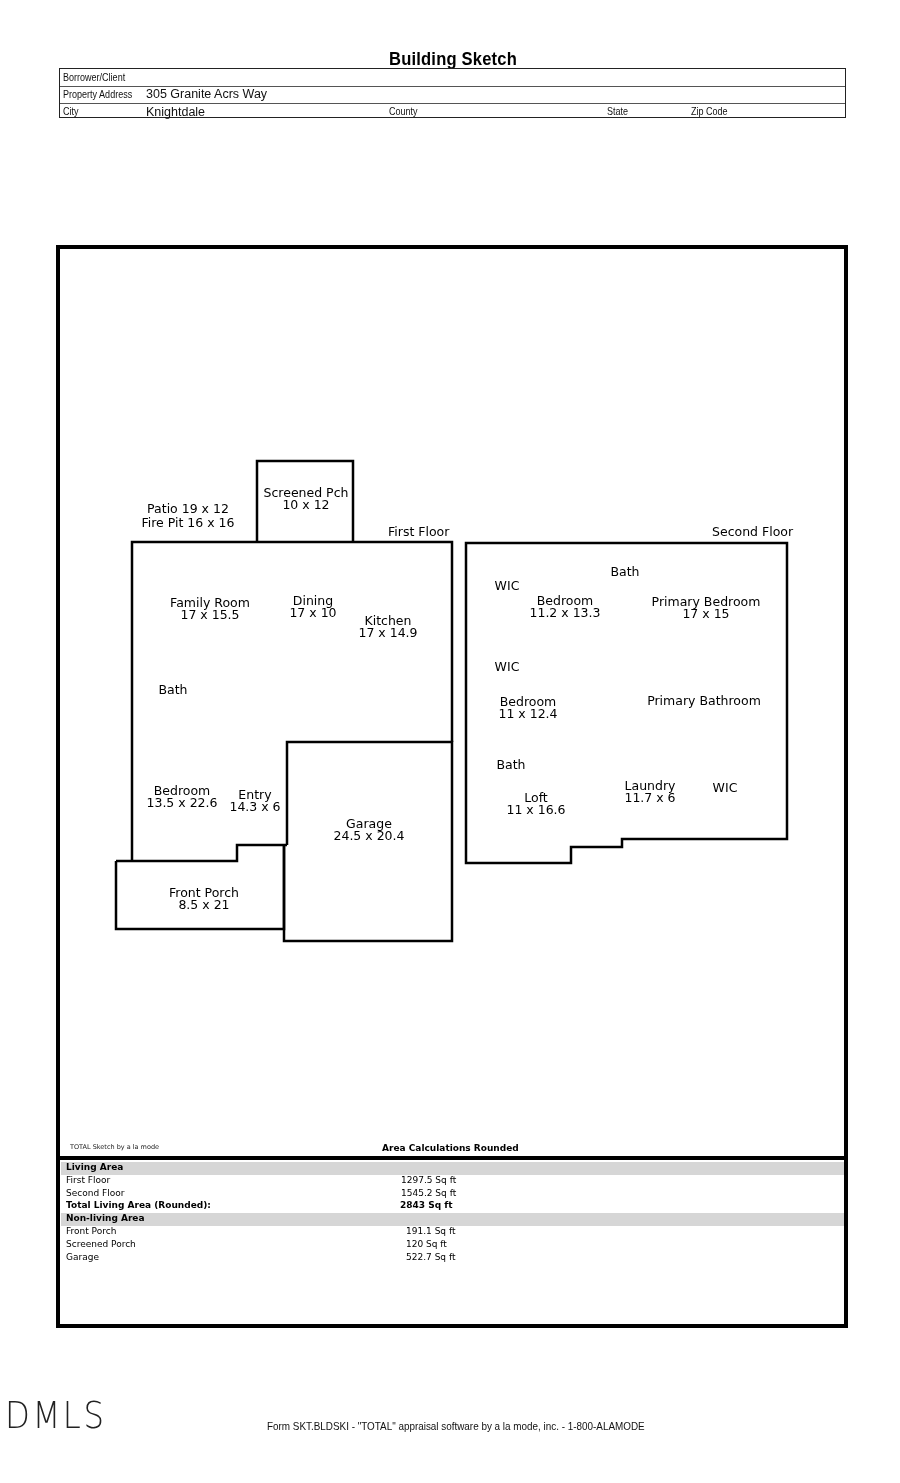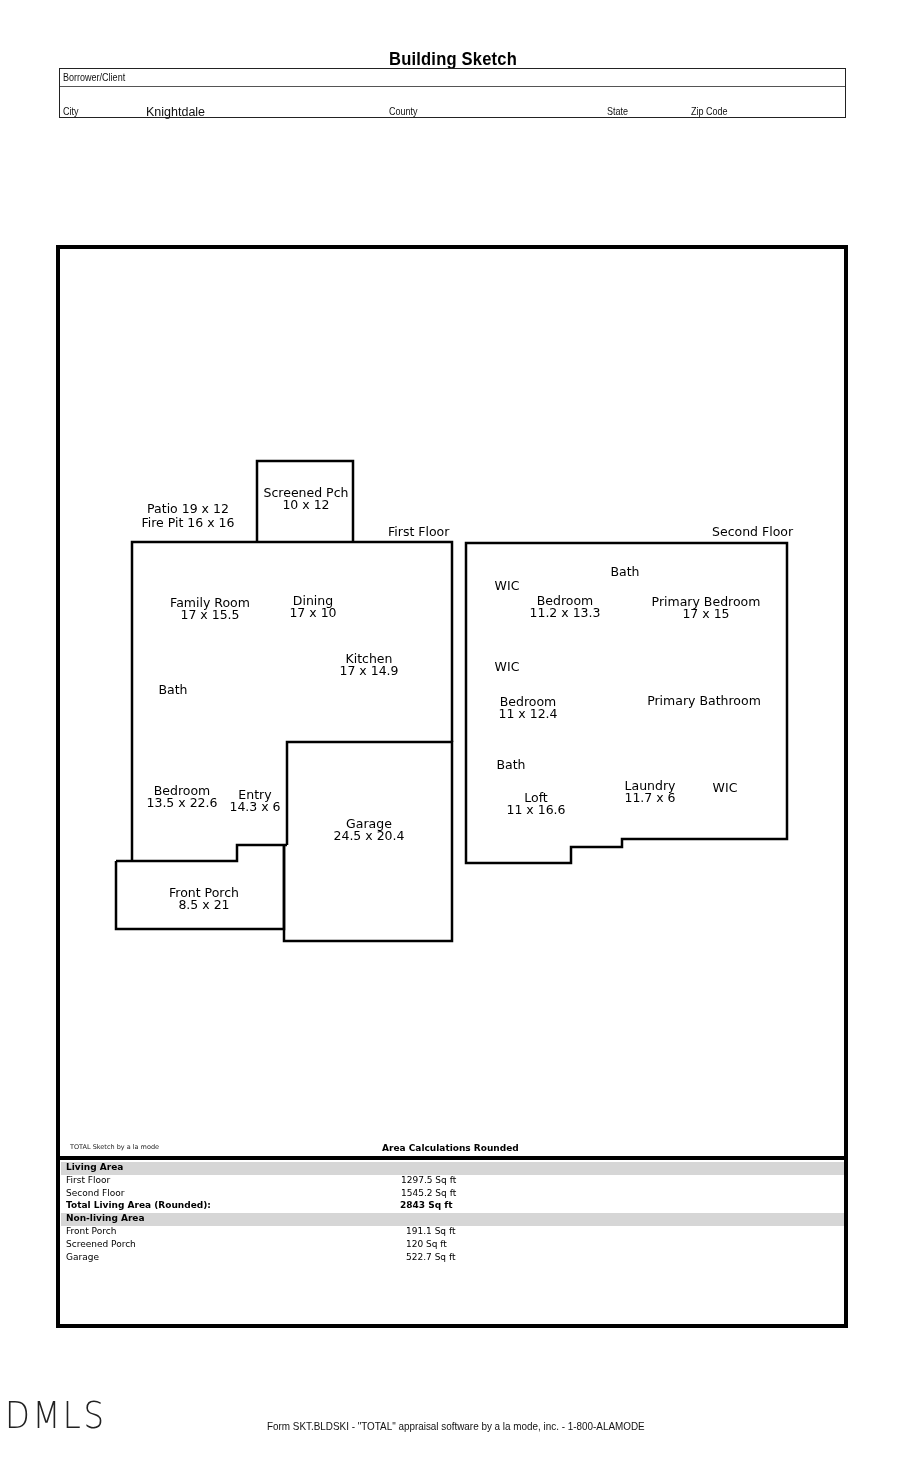--- a/index.html
+++ b/index.html
@@ -28,20 +28,24 @@
 </style>
 </head>
 <body>
 
 <div class="abs title">Building Sketch</div>
 
 <div class="abs hdr-table">
   <div class="hdr-row" style="top:0;">
     <span class="hdr-label">Borrower/Client</span>
     <span class="hdr-value" style="left:86px;"></span>
+  </div>
+  <div class="hdr-row" style="top:17px;">
+    <span class="hdr-label">Property Address</span>
+    <span class="hdr-value" style="left:86px;">305 Granite Acrs Way</span>
   </div>
   <div class="hdr-row" style="top:34px;">
     <span class="hdr-label">City</span>
     <span class="hdr-value" style="left:86px; top:2px;">Knightdale</span>
     <span class="hdr-label" style="left:329px;">County</span>
     <span class="hdr-label" style="left:547px;">State</span>
     <span class="hdr-label" style="left:631px;">Zip Code</span>
   </div>
 </div>
 
@@ -75,21 +79,21 @@
   <div>10 x 12</div>
 </div>
 <div class="room" style="left:210px; top:597px;">
   <div>Family Room</div>
   <div>17 x 15.5</div>
 </div>
 <div class="room" style="left:313px; top:595px;">
   <div>Dining</div>
   <div>17 x 10</div>
 </div>
-<div class="room" style="left:369px; top:615px;margin-top:38px;">
+<div class="room" style="left:388px; top:615px;">
   <div>Kitchen</div>
   <div>17 x 14.9</div>
 </div>
 <div class="room" style="left:173px; top:684px;">
   <div>Bath</div>
 </div>
 <div class="room" style="left:182px; top:785px;">
   <div>Bedroom</div>
   <div>13.5 x 22.6</div>
 </div>

